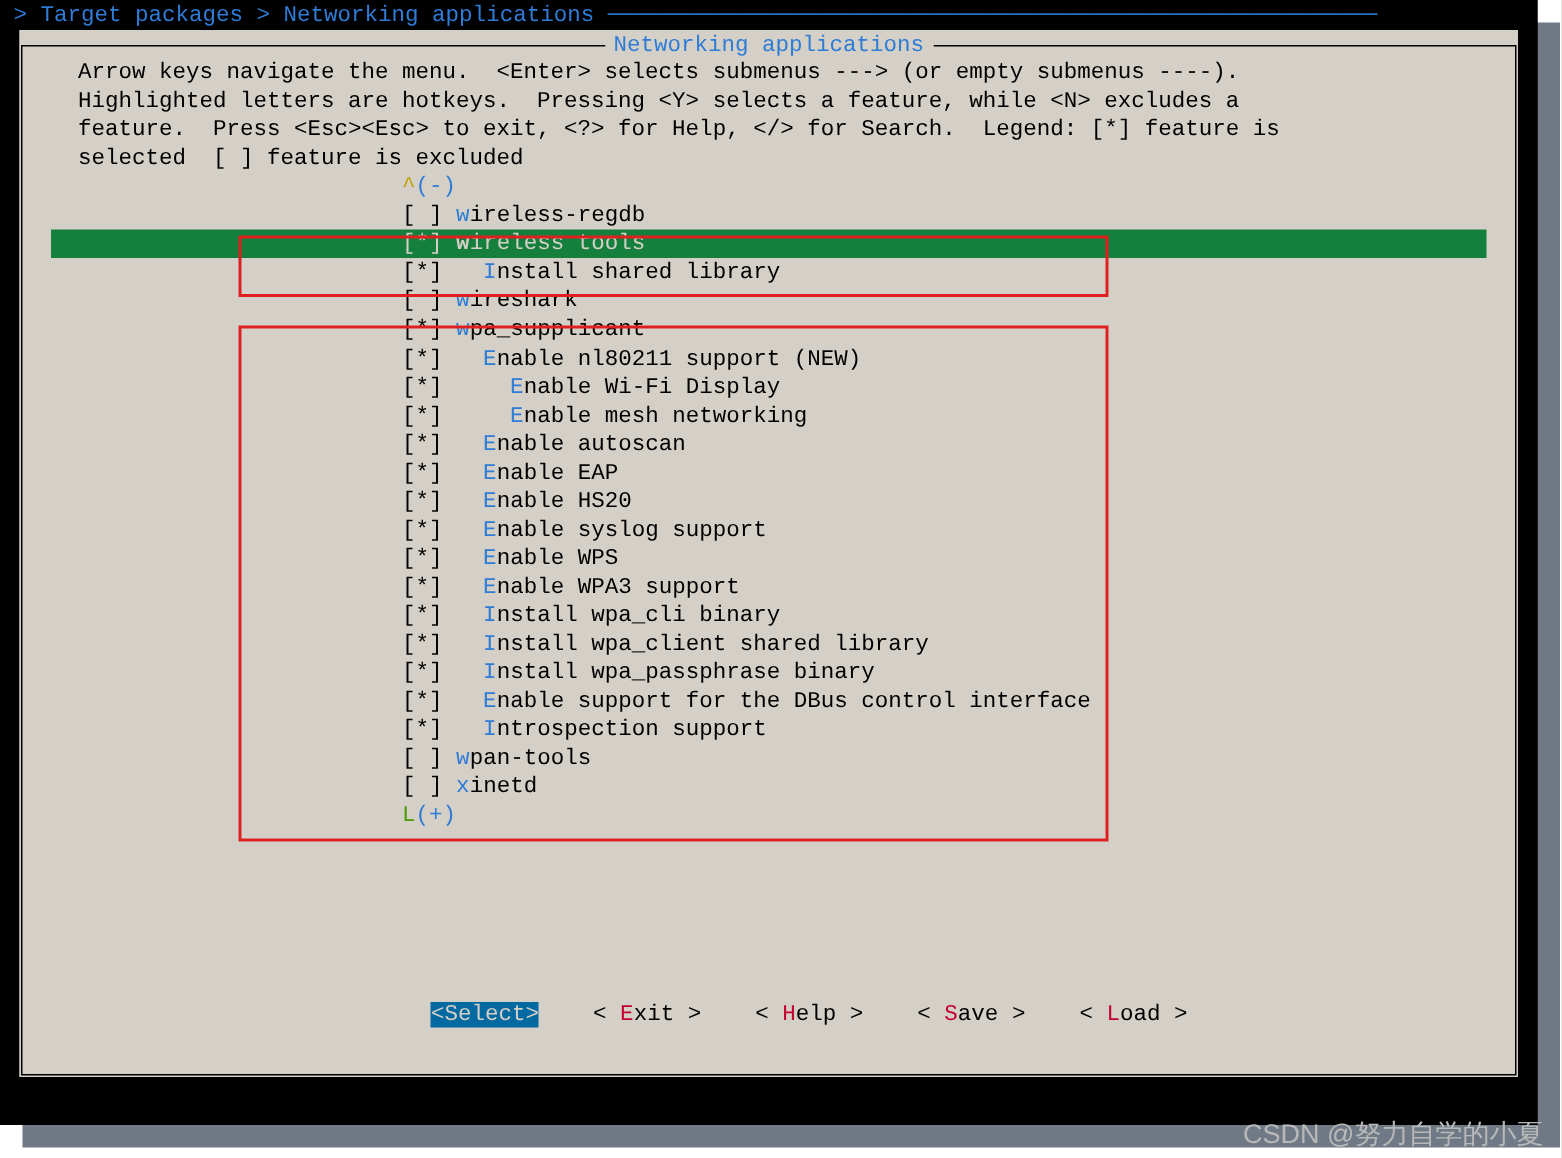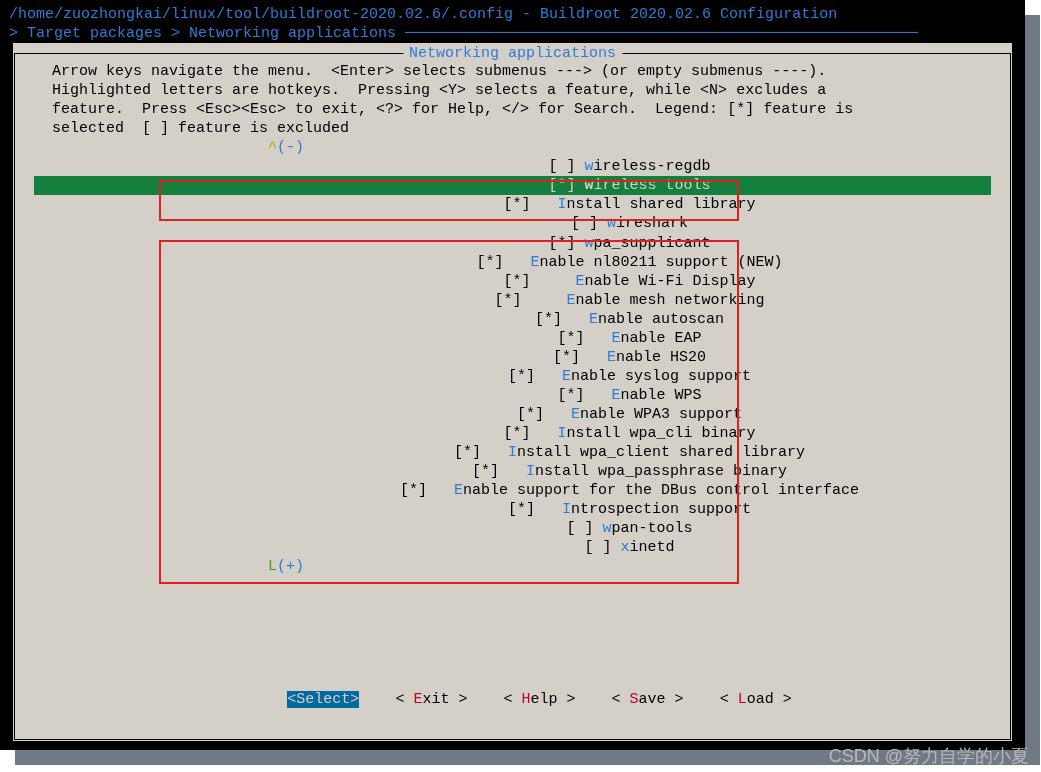--- a/index.html
+++ b/index.html
@@ -117,28 +117,27 @@
     .btn-hot { color: #c4002e; }
     .btn-active .btn-hot { color: #d4d0c8; }
     .watermark {
       position: absolute;
       right: 12px;
       bottom: 4px;
       color: #b8b8b8;
       font-family: sans-serif;
       font-size: 18px;
     }
-    .item-row { display: block; text-align: center; }
+    .item-row { display: block; }
   </style>
 </head>
 <body>
 
 <div class="shadow"></div>
 <div class="outer-frame">
-  <div class="title-bar">/home/zuozhongkai/linux/tool/buildroot-2020.02.6/.config - Buildroot 2020.02.6 Configuration</div>
   <div class="breadcrumb"><span class="arrow">&gt; </span><span>Target packages</span><span class="arrow"> &gt; </span><span>Networking applications</span><span> ─────────────────────────────────────────────────────────</span></div>
 
   <div class="main-panel">
     <div class="panel-border"></div>
     <div class="panel-title"> Networking applications </div>
     <div class="help-text">  Arrow keys navigate the menu.  &lt;Enter&gt; selects submenus ---&gt; (or empty submenus ----).
   Highlighted letters are hotkeys.  Pressing &lt;Y&gt; selects a feature, while &lt;N&gt; excludes a
   feature.  Press &lt;Esc&gt;&lt;Esc&gt; to exit, &lt;?&gt; for Help, &lt;/&gt; for Search.  Legend: [*] feature is
   selected  [ ] feature is excluded</div>
 

